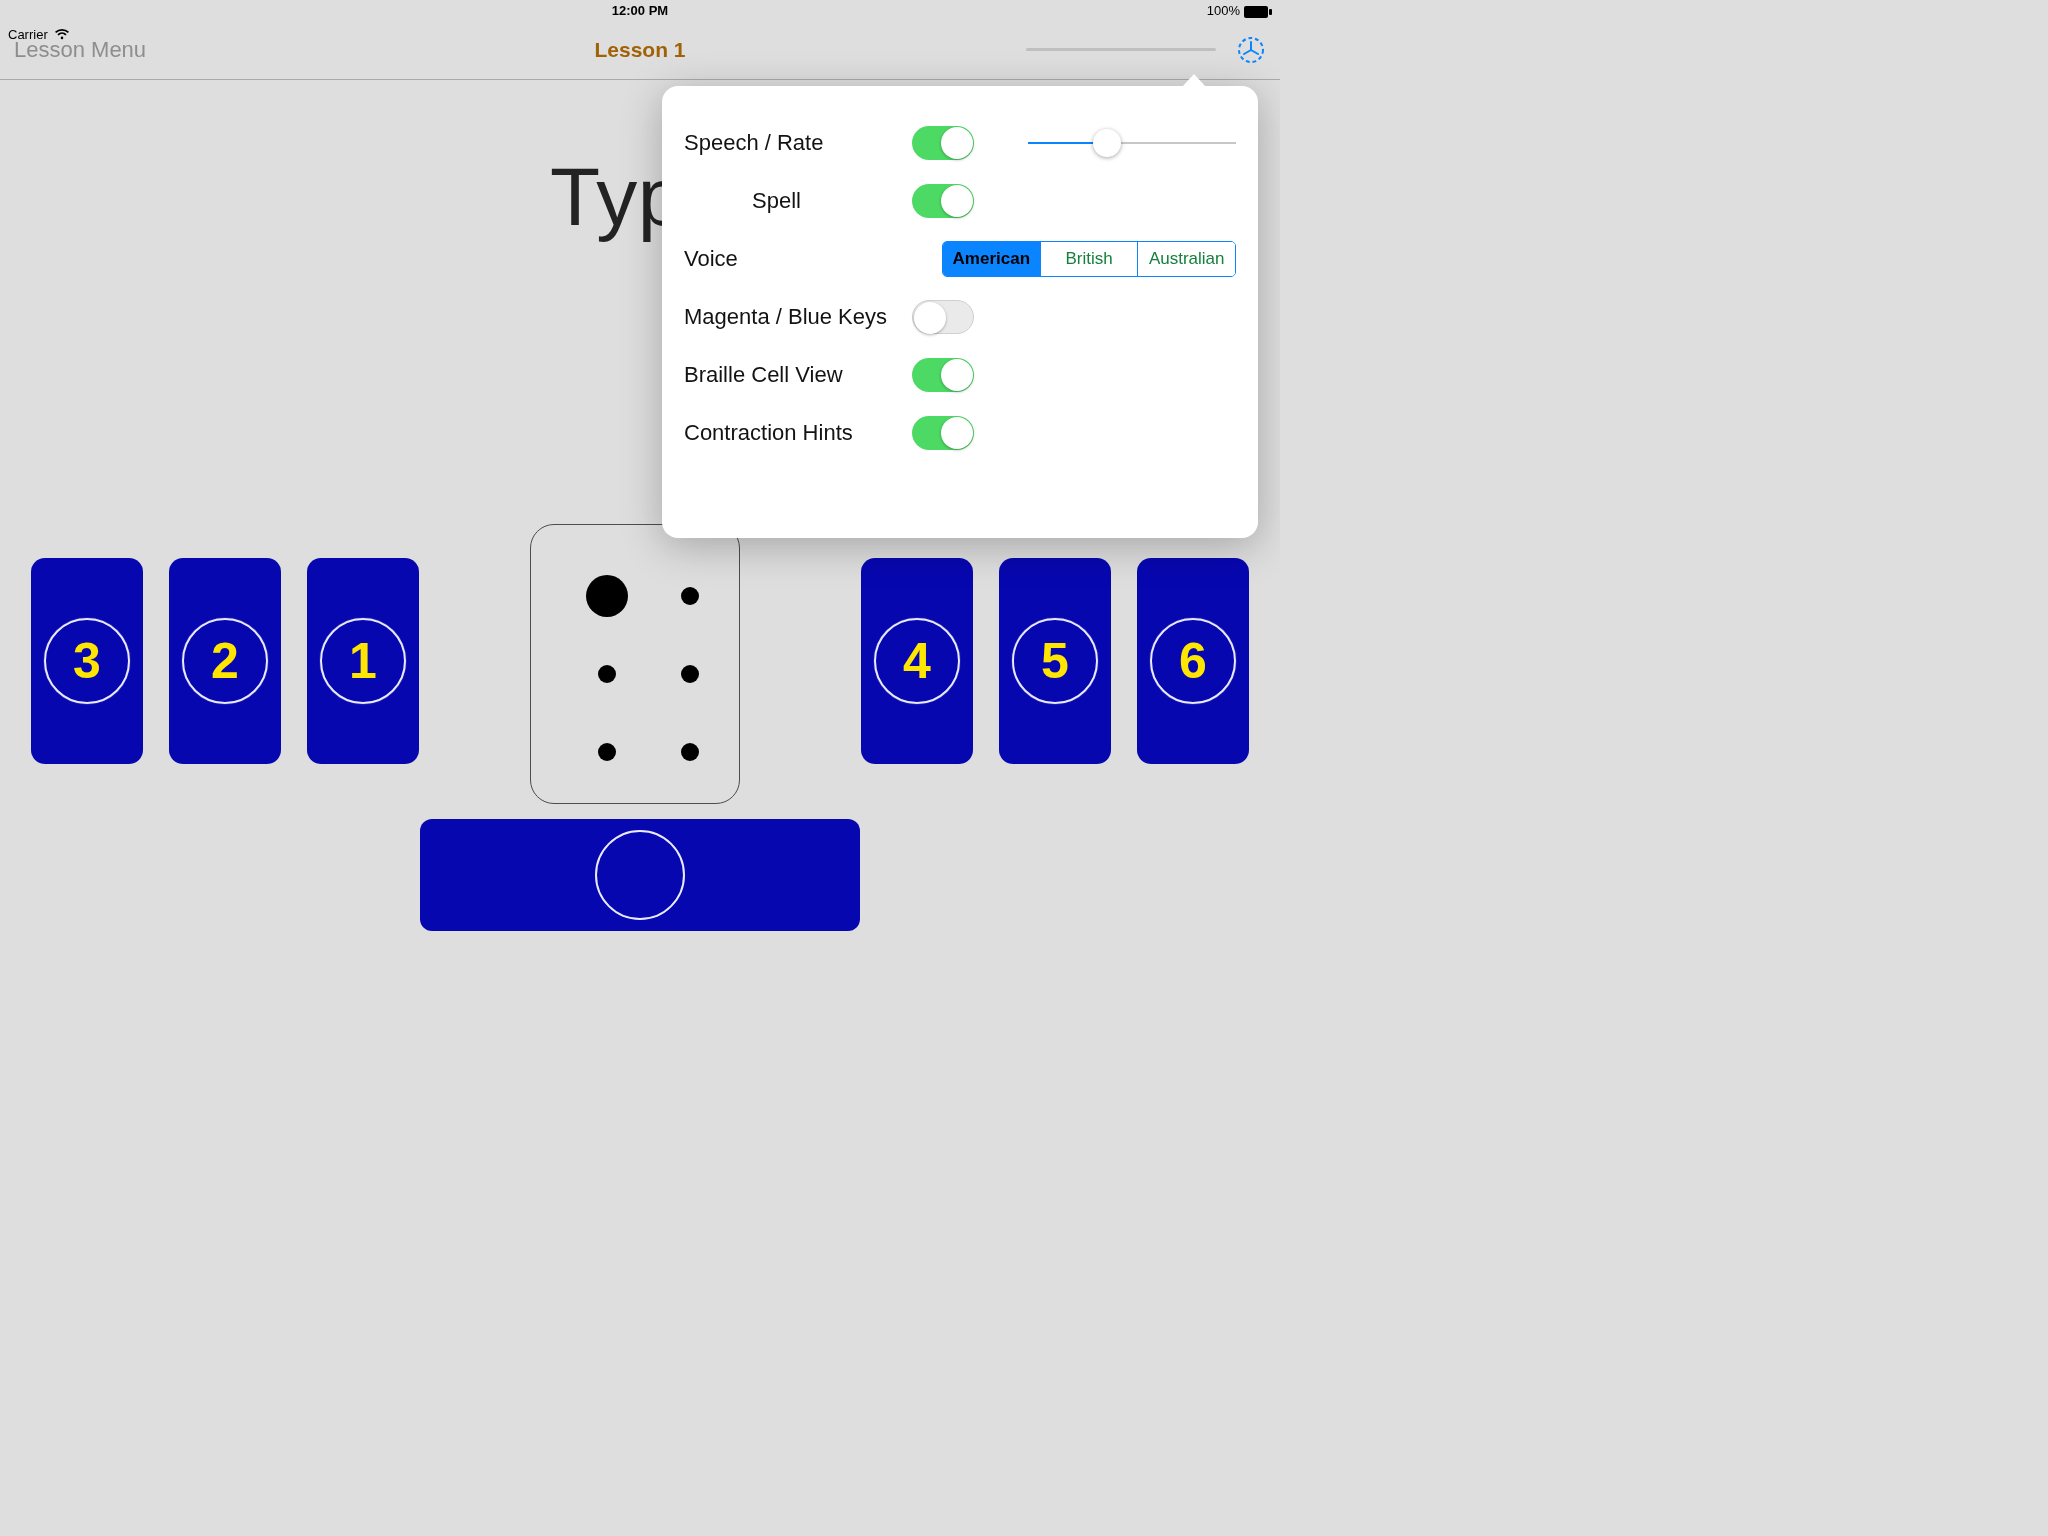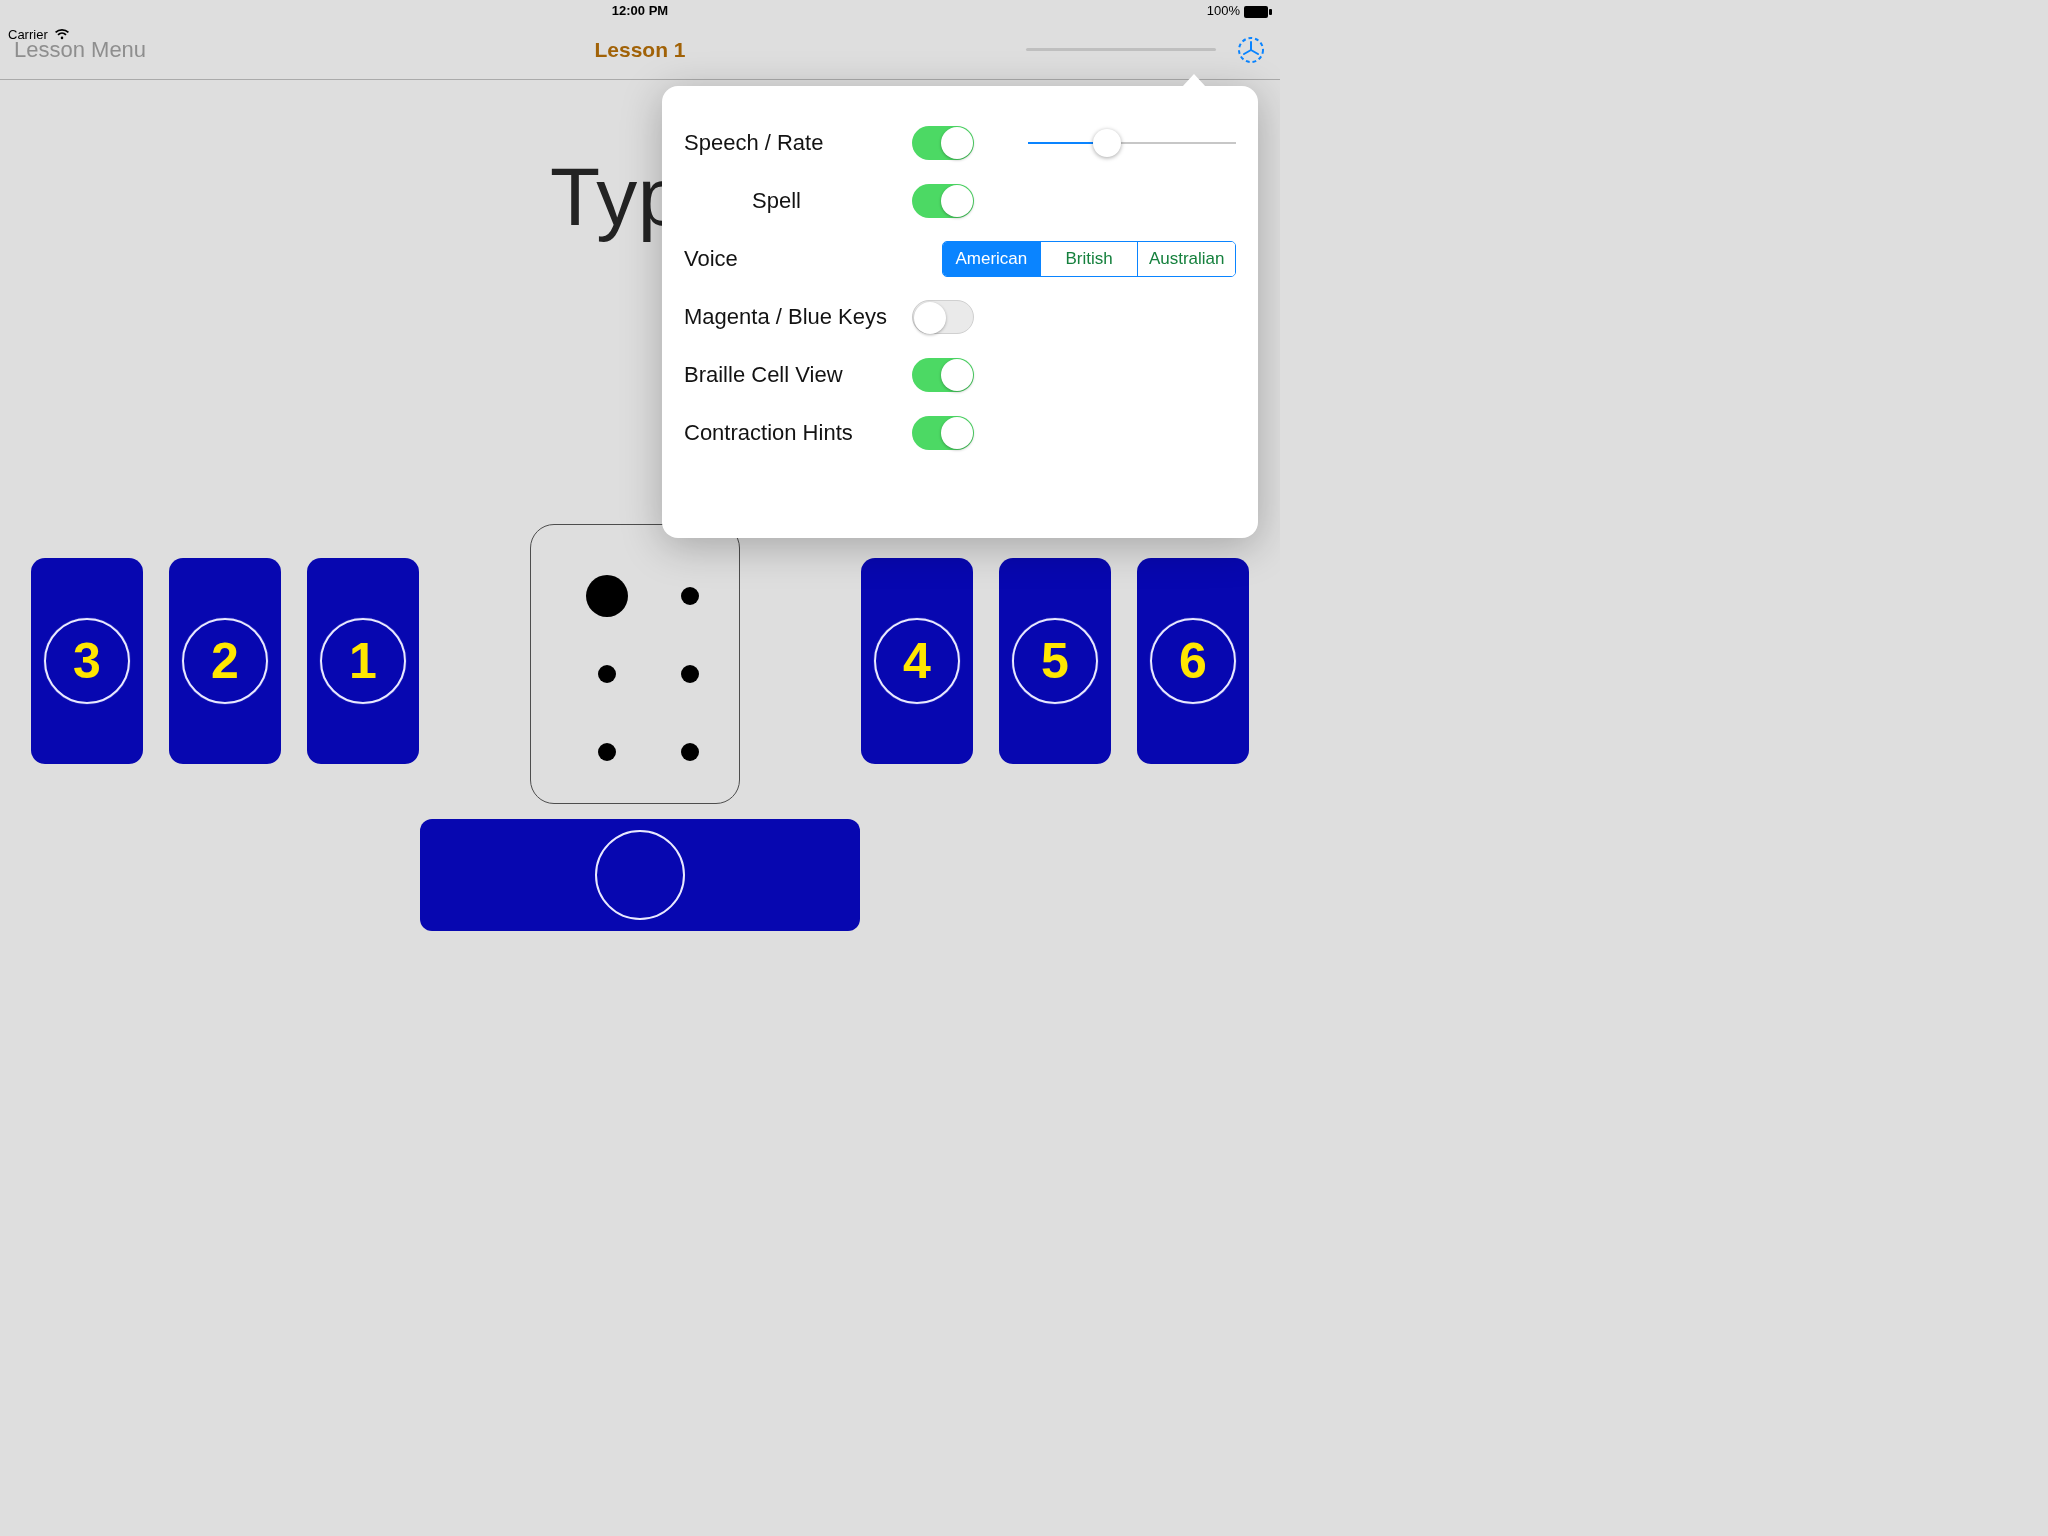--- a/index.html
+++ b/index.html
@@ -245,21 +245,21 @@
     margin-left: 30px;
   }
   .seg {
     flex:1;
     display:flex;align-items:center;justify-content:center;
     font-size:17px;
     color:#15803d;
     background:#fff;
   }
   .seg + .seg { border-left:1px solid #0a84ff; }
-  .seg.sel { background:#0a84ff; color:#ffffff; }
+  .seg.sel { background:#0a84ff; color:#000000;font-weight:bold; }
 </style>
 </head>
 <body>
 
 <div class="status-bar">
   <div class="status-left">
     <span>Carrier</span>
     <span class="wifi-icon">
       <svg width="16" height="12" viewBox="0 0 16 12">
           <path d="M8 11.2a1.3 1.3 0 100-2.6 1.3 1.3 0 000 2.6zM4.6 7.4a5 5 0 016.8 0l1.2-1.2a6.7 6.7 0 00-9.2 0l1.2 1.2zM2.2 5a8.4 8.4 0 0111.6 0L15 3.8a10 10 0 00-14 0L2.2 5z" fill="#000"></path>

